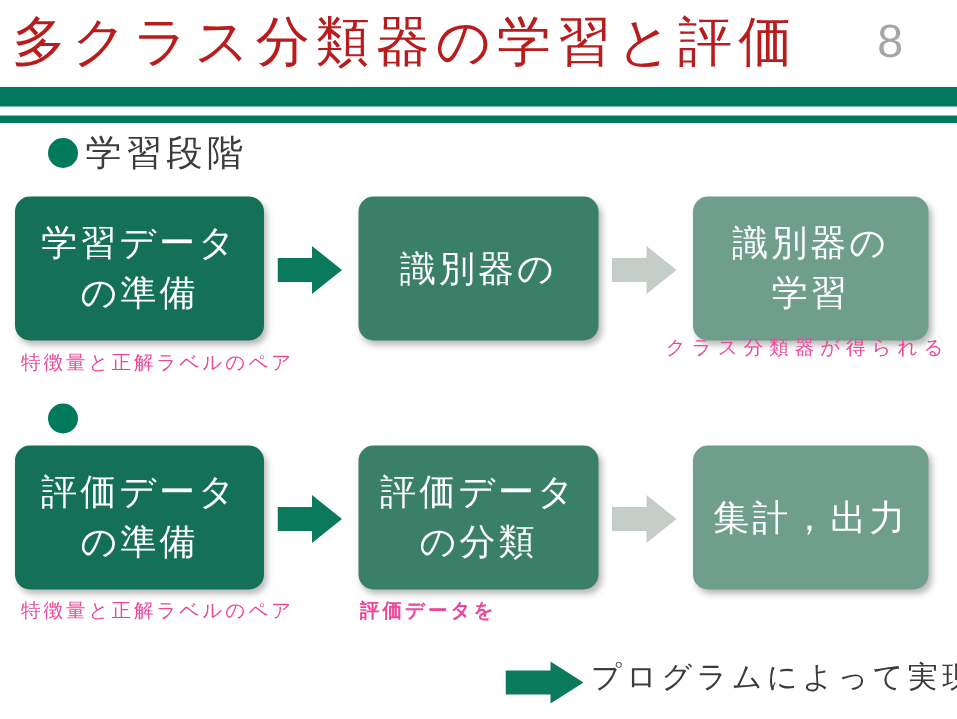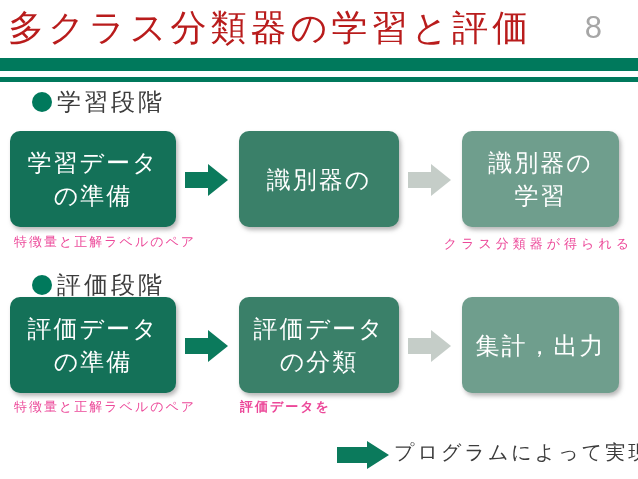--- a/index.html
+++ b/index.html
@@ -47,21 +47,21 @@
   .fa-r1 { top:163px; }
   .fa-r2 { top:329px; }
   .fill-dark { fill:#0b7a5c; }
   .fill-gray { fill:#c5cdc8; }
 
   .note {
     position:absolute; font-size:13px; letter-spacing:2px; color:#ec4899;
     white-space:nowrap; line-height:19px;
   }
   .note-l1 { left:14px; top:232px; }
-  .note-r1 { right:5px; top:234px; letter-spacing:4px;margin-left:46px; }
+  .note-r1 { right:5px; top:222px; letter-spacing:4px;margin-left:46px; }
   .note-l2 { left:14px; top:397px; }
   .note-m2 { left:240px; top:397px;font-weight:bold; }
 
   .legend-arrow { position:absolute; left:337px; top:441px; width:52px; height:28px; }
   .legend-label {
     position:absolute; left:394px; top:438px; font-size:20px; line-height:28px;
     letter-spacing:3px; color:#3c3c3c; white-space:nowrap;
   }
 </style>
 </head>
@@ -92,21 +92,20 @@
 </svg>
 <div class="box r1 c3 tone-light">
   <div>識別器の</div>
   <div>学習</div>
 </div>
 <div class="note note-l1">特徴量と正解ラベルのペア</div>
 <div class="note note-r1">クラス分類器が得られる</div>
 
 <div class="heading h-eval">
   <span class="bullet"></span>
-  <span>評価段階</span>
 </div>
 
 <div class="box r2 c1 tone-dark">
   <div>評価データ</div>
   <div>の準備</div>
 </div>
 <svg class="flow-arrow fa-g1 fa-r2" viewBox="0 0 44 34">
   <path class="fill-dark" d="M0 9 H23 V1 L43 17 L23 33 V25 H0 Z"></path>
 </svg>
 <div class="box r2 c2 tone-medium">

